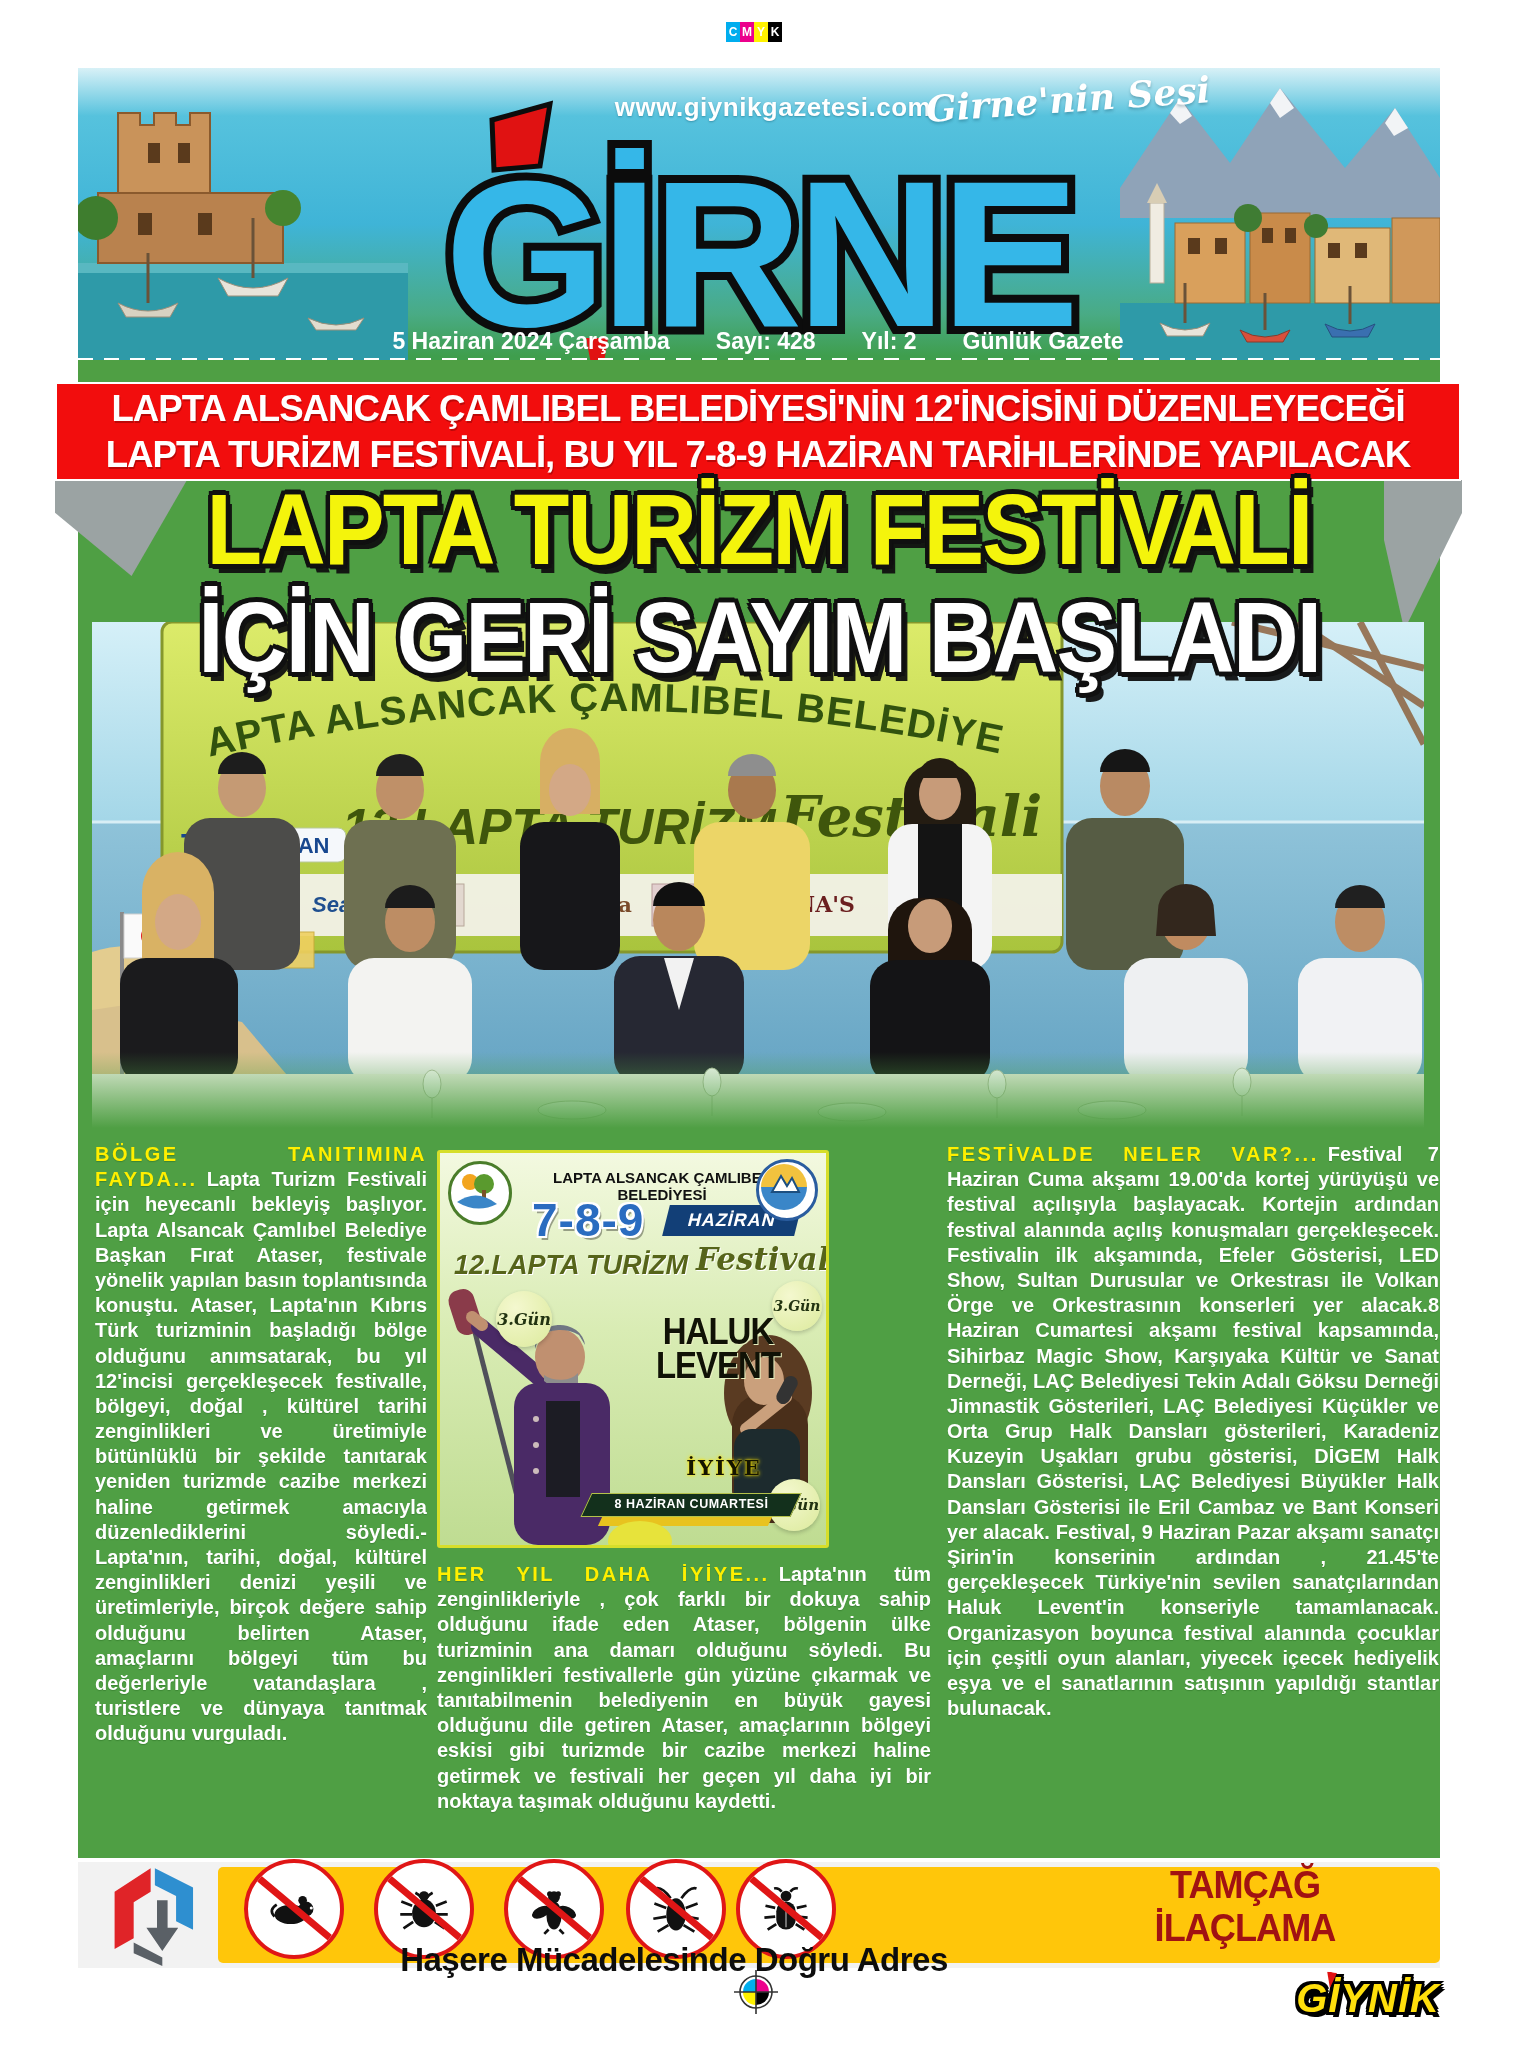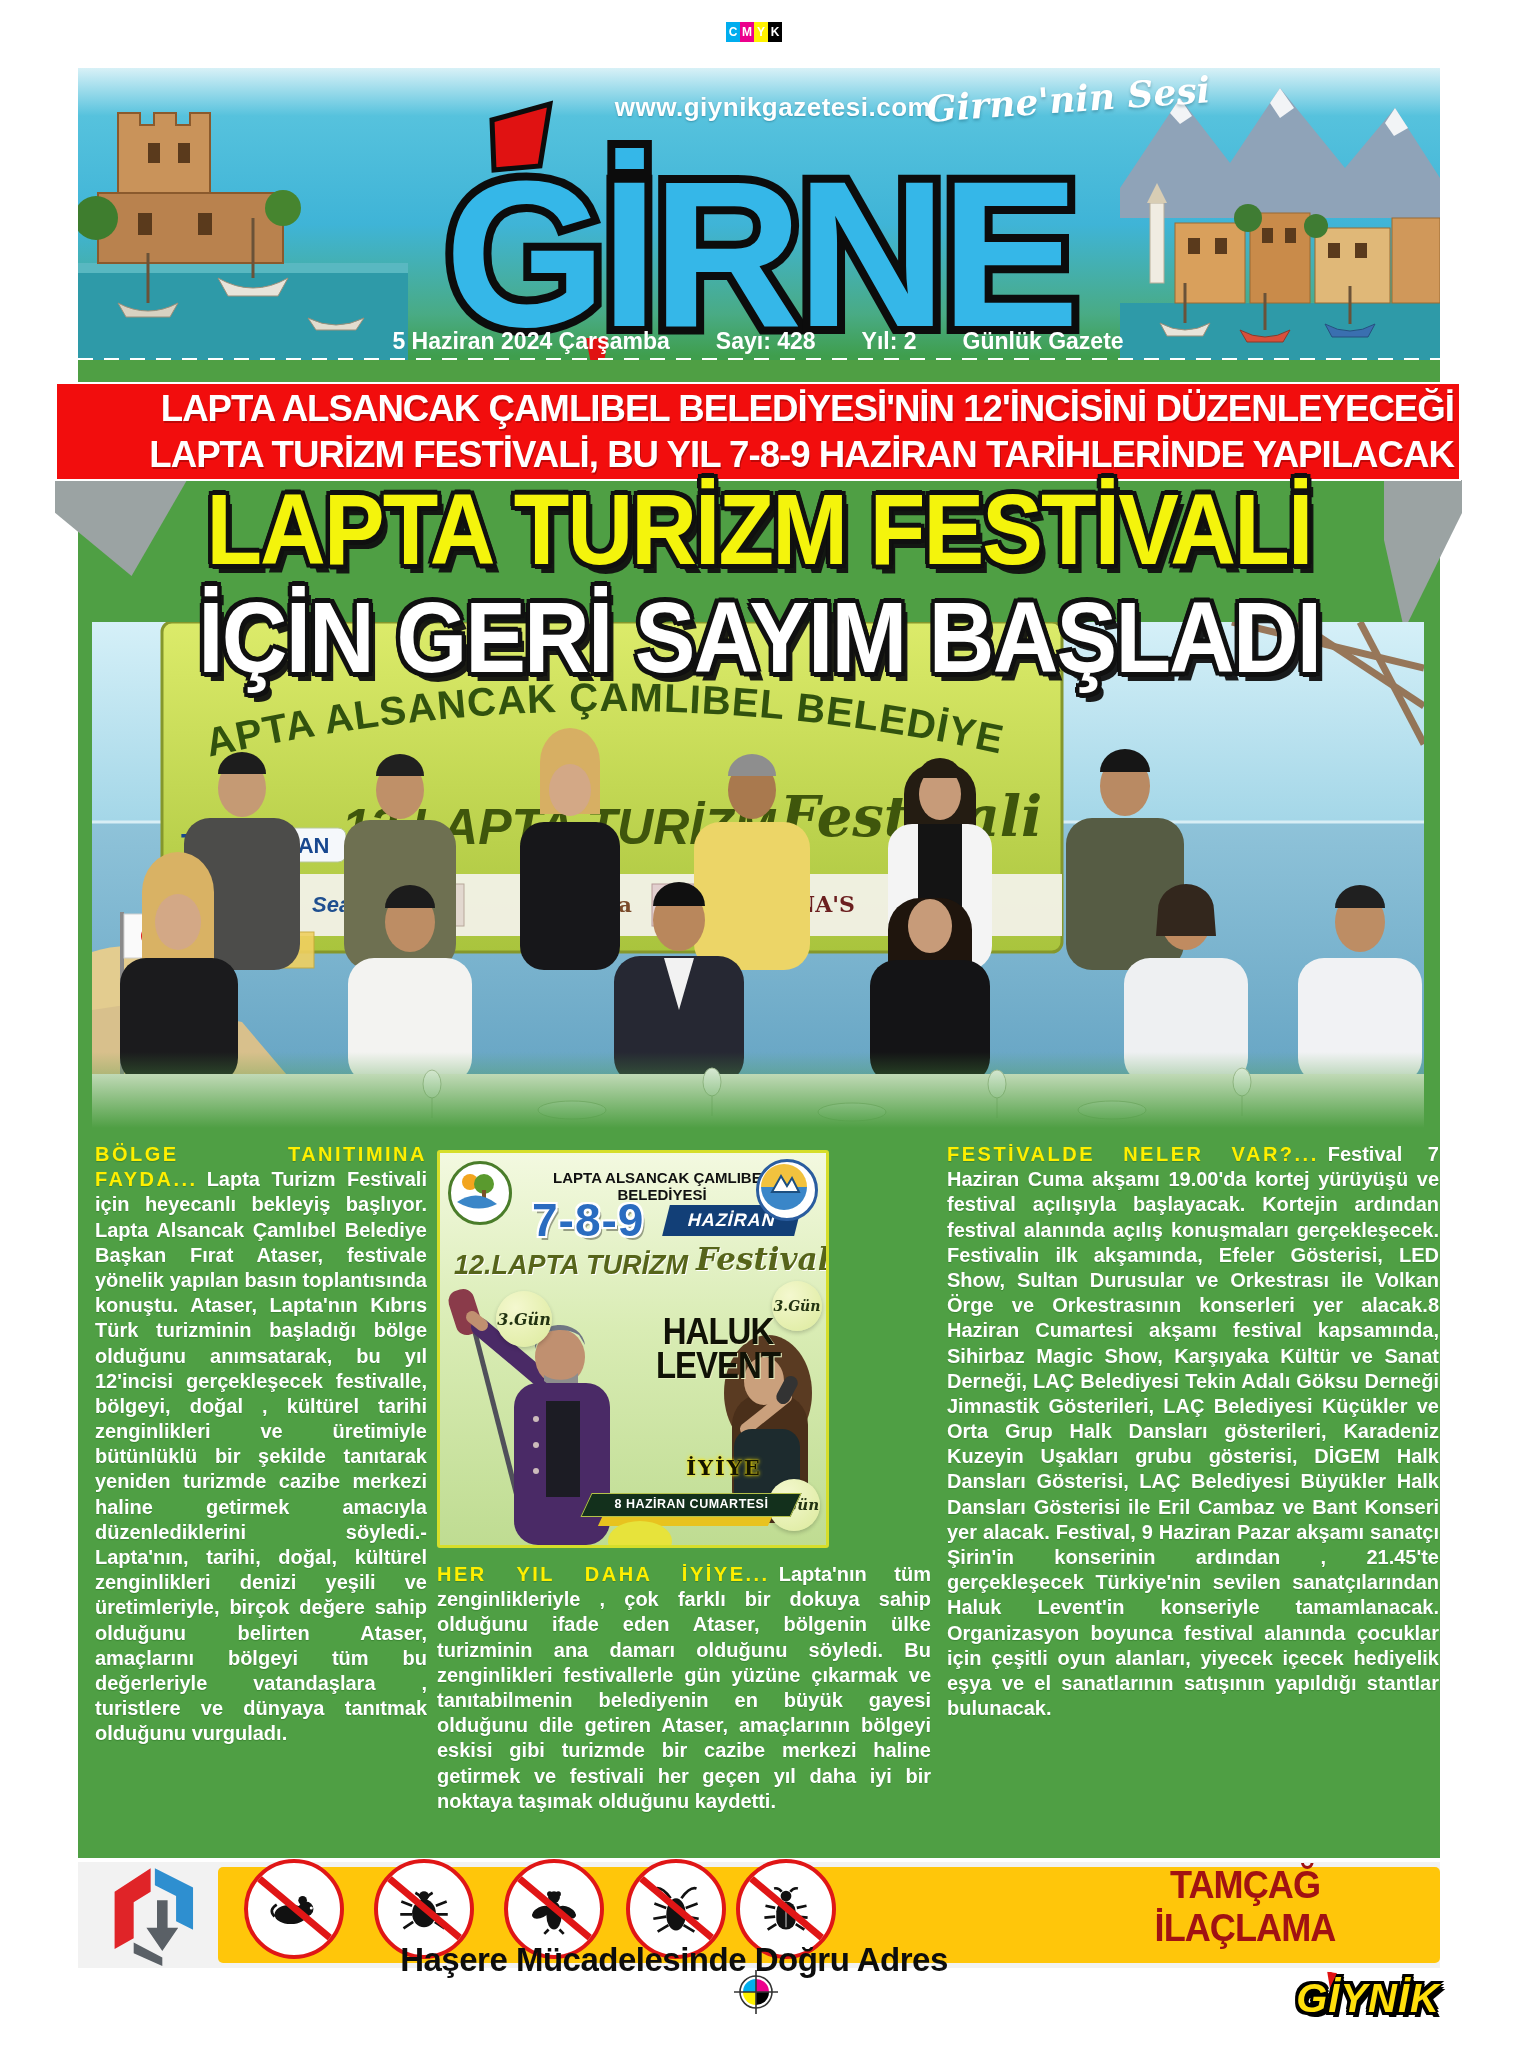--- a/index.html
+++ b/index.html
@@ -23,21 +23,21 @@
     font-family:"DejaVu Serif",serif;font-style:italic;font-weight:bold;font-size:36px;
     transform:rotate(-4deg);text-shadow:0 2px 3px rgba(0,60,80,.3);}
   .mh-title-svg{left:296px;top:26px;}
   .mh-dateline{left:0;top:260px;width:1100px;display:flex;gap:46px;justify-content:center;
     color:#fff;font-weight:bold;font-size:23px;margin-left:130px;}
   .mh-dashes{left:0;bottom:3px;width:100%;height:7px;
     background:repeating-linear-gradient(90deg,#fff 0 15px,rgba(255,255,255,0) 15px 26px);}
 
   
   .kicker{left:55px;top:382px;width:1406px;height:99px;background:#f20d0d;z-index:6;
-    display:flex;flex-direction:column;justify-content:center;text-align:right;
+    display:flex;flex-direction:column;justify-content:center;text-align:center;
     box-shadow:0 0 0 2px #fff inset;}
   .kicker div{color:#fff;font-weight:900;font-size:37px;line-height:1.22;letter-spacing:-1px;
     transform:scaleX(.99);white-space:nowrap;text-shadow:1px 2px 0 rgba(90,0,0,.35);}
 
   
   .greenblock{left:78px;top:360px;width:1362px;height:1498px;background:#4f9f44;z-index:1;}
   .torn{background:#9ba3a3;z-index:2;}
   .torn.l{left:55px;top:480px;width:132px;height:96px;clip-path:polygon(0 0,100% 0,58% 100%,0 34%);}
   .torn.r{left:1384px;top:480px;width:78px;height:150px;clip-path:polygon(0 0,100% 0,100% 22%,26% 100%,0 40%);}
 

